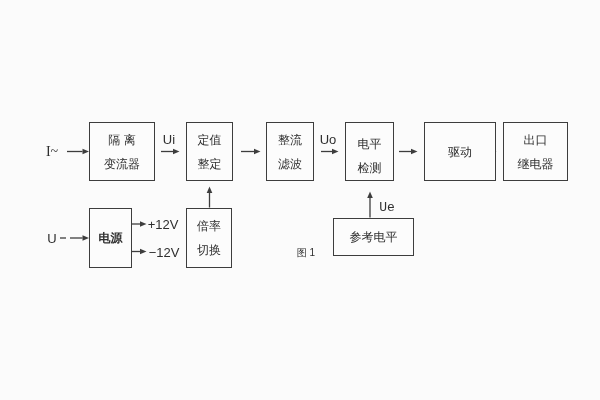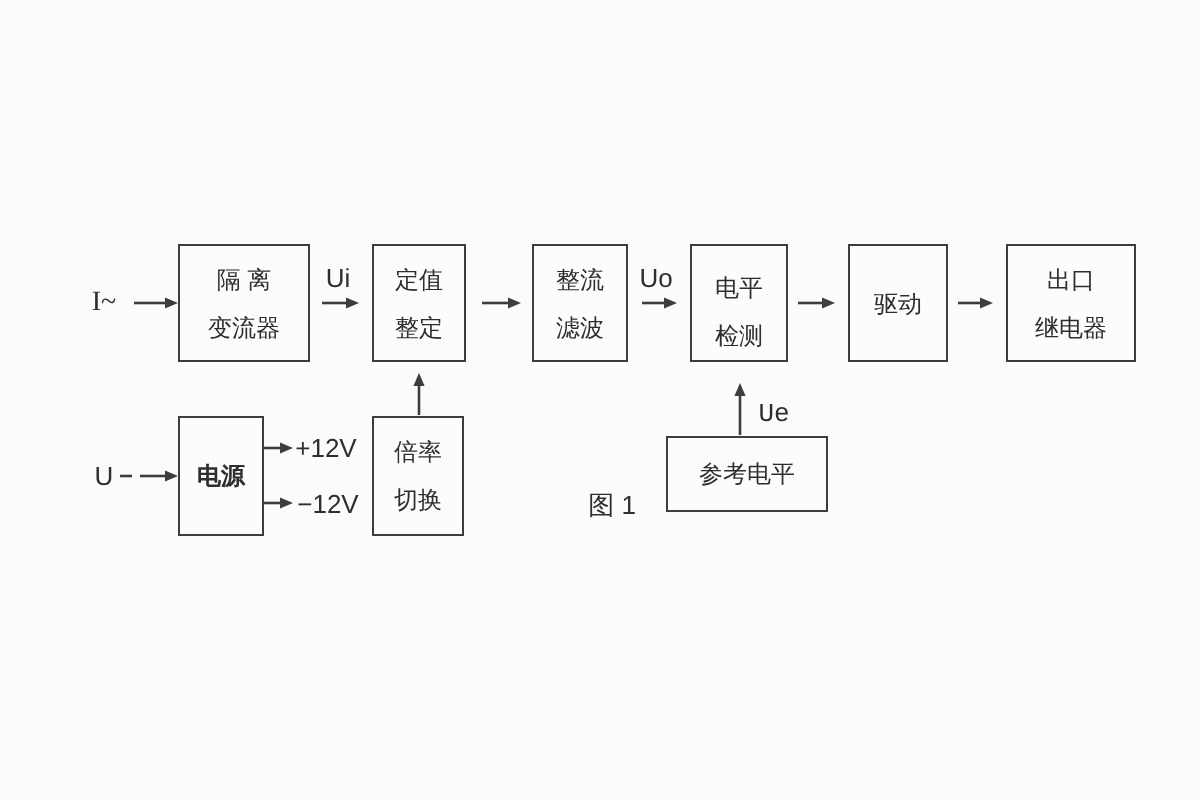--- a/index.html
+++ b/index.html
@@ -33,28 +33,28 @@
     white-space: nowrap;
   }
   .box span { display: block; }
   .lbl {
     position: absolute;
     transform: translate(-50%, -50%);
     font-size: 13px;
     white-space: nowrap;
   }
   .lbl-serif { font-family: "Liberation Serif", serif; font-size: 14px; }
-  .caption { font-size: 13px; }
+  .caption { font-size: 10px; }
 
   
   .box-isolation  { left: 89px;  top: 122px; width: 66px; height: 59px; }
   .box-setting    { left: 186px; top: 122px; width: 47px; height: 59px; }
   .box-rectify    { left: 266px; top: 122px; width: 48px; height: 59px; }
   .box-level      { left: 345px; top: 122px; width: 49px; height: 59px; justify-content: flex-end; }
-  .box-drive      { left: 424px; top: 122px; width: 50px; height: 59px; }
+  .box-drive      { left: 424px; top: 122px; width: 72px; height: 59px; }
   .box-relay      { left: 503px; top: 122px; width: 65px; height: 59px; }
   .box-power      { left: 89px;  top: 208px; width: 43px; height: 60px; font-weight: bold; }
   .box-multiplier { left: 186px; top: 208px; width: 46px; height: 60px; }
   .box-reference  { left: 333px; top: 218px; width: 81px; height: 38px; line-height: 14px; }
 
   
   .lbl-i       { left: 52px;  top: 152px; }
   .lbl-u       { left: 52px;  top: 238px; }
   .lbl-ui      { left: 169px; top: 139px; }
   .lbl-uo      { left: 328px; top: 139px; }

